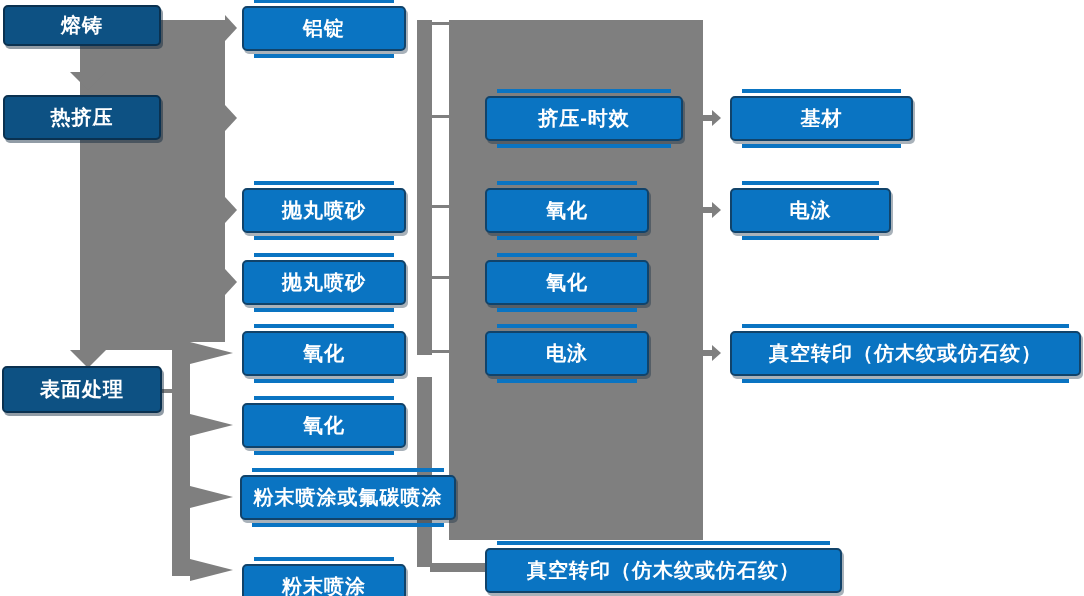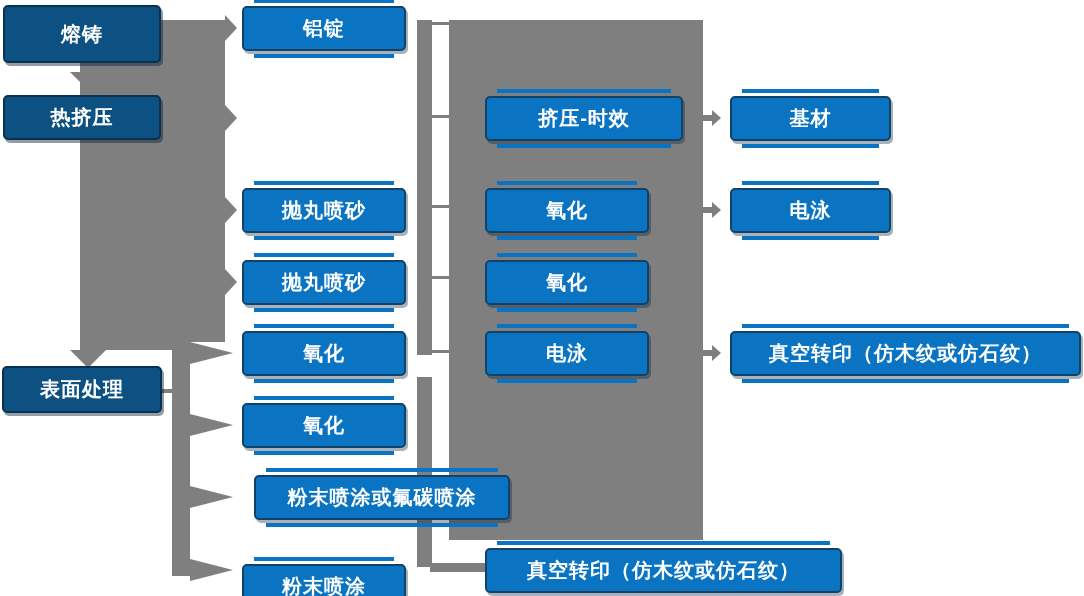--- a/index.html
+++ b/index.html
@@ -70,21 +70,21 @@
 
   <div class="g" style="left:449px;top:20px;width:254px;height:520px"></div>
 
   <div class="g" style="left:703px;top:115px;width:9px;height:6px"></div>
   <div class="tri arrCh" style="left:712px;top:110px"></div>
   <div class="g" style="left:703px;top:207px;width:9px;height:6px"></div>
   <div class="tri arrCh" style="left:712px;top:202px"></div>
   <div class="g" style="left:703px;top:350px;width:9px;height:6px"></div>
   <div class="tri arrCh" style="left:712px;top:345px"></div>
 
-  <div class="node stage" style="left:3px;top:5px;width:158px;height:58px">
+  <div class="node stage" style="left:3px;top:5px;width:158px;height:41px">
     <span class="lbl">熔铸</span>
   </div>
   <div class="node stage" style="left:2px;top:366px;width:160px;height:47px">
     <span class="lbl">表面处理</span>
   </div>
   <div class="node stage" style="left:3px;top:95px;width:158px;height:45px">
     <span class="lbl">热挤压</span>
   </div>
 
   <div class="node step" style="left:242px;top:6px;width:164px;height:45px">
@@ -95,21 +95,21 @@
   </div>
   <div class="node step" style="left:242px;top:260px;width:164px;height:45px">
     <span class="lbl">抛丸喷砂</span>
   </div>
   <div class="node step" style="left:242px;top:331px;width:164px;height:45px">
     <span class="lbl">氧化</span>
   </div>
   <div class="node step" style="left:242px;top:403px;width:164px;height:45px">
     <span class="lbl">氧化</span>
   </div>
-  <div class="node step" style="left:254px;top:475px;width:256px;height:45px">
+  <div class="node step" style="left:240px;top:475px;width:216px;height:45px">
     <span class="lbl">粉末喷涂或氟碳喷涂</span>
   </div>
   <div class="node step" style="left:242px;top:564px;width:164px;height:45px">
     <span class="lbl">粉末喷涂</span>
   </div>
 
   <div class="node step" style="left:485px;top:96px;width:198px;height:45px">
     <span class="lbl">挤压-时效</span>
   </div>
   <div class="node step" style="left:485px;top:188px;width:164px;height:45px">
@@ -118,21 +118,21 @@
   <div class="node step" style="left:485px;top:260px;width:164px;height:45px">
     <span class="lbl">氧化</span>
   </div>
   <div class="node step" style="left:485px;top:331px;width:164px;height:45px">
     <span class="lbl">电泳</span>
   </div>
   <div class="node step" style="left:485px;top:548px;width:357px;height:45px">
     <span class="lbl">真空转印（仿木纹或仿石纹）</span>
   </div>
 
-  <div class="node step" style="left:730px;top:96px;width:161px;height:45px">
+  <div class="node step" style="left:730px;top:96px;width:183px;height:45px">
     <span class="lbl">基材</span>
   </div>
   <div class="node step" style="left:730px;top:188px;width:161px;height:45px">
     <span class="lbl">电泳</span>
   </div>
   <div class="node step" style="left:730px;top:331px;width:351px;height:45px">
     <span class="lbl">真空转印（仿木纹或仿石纹）</span>
   </div>
 
 </div>

